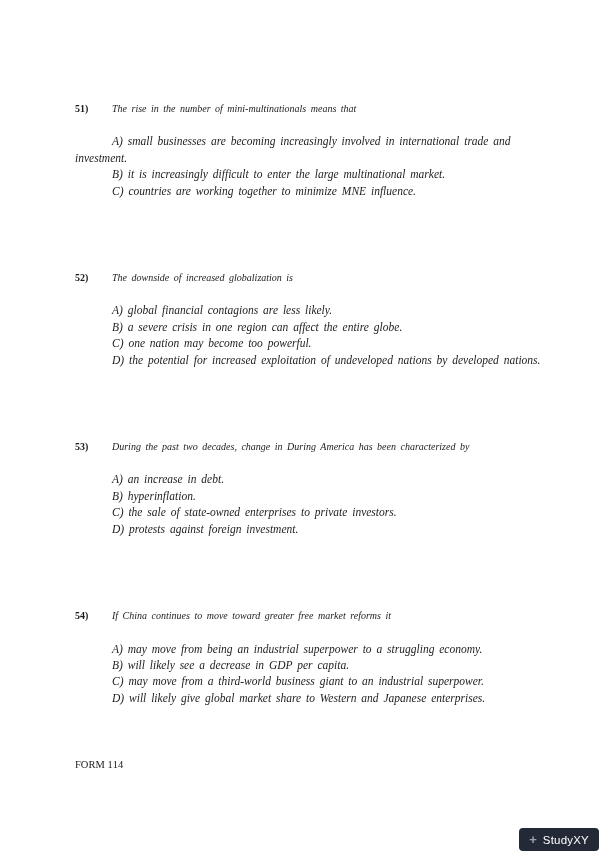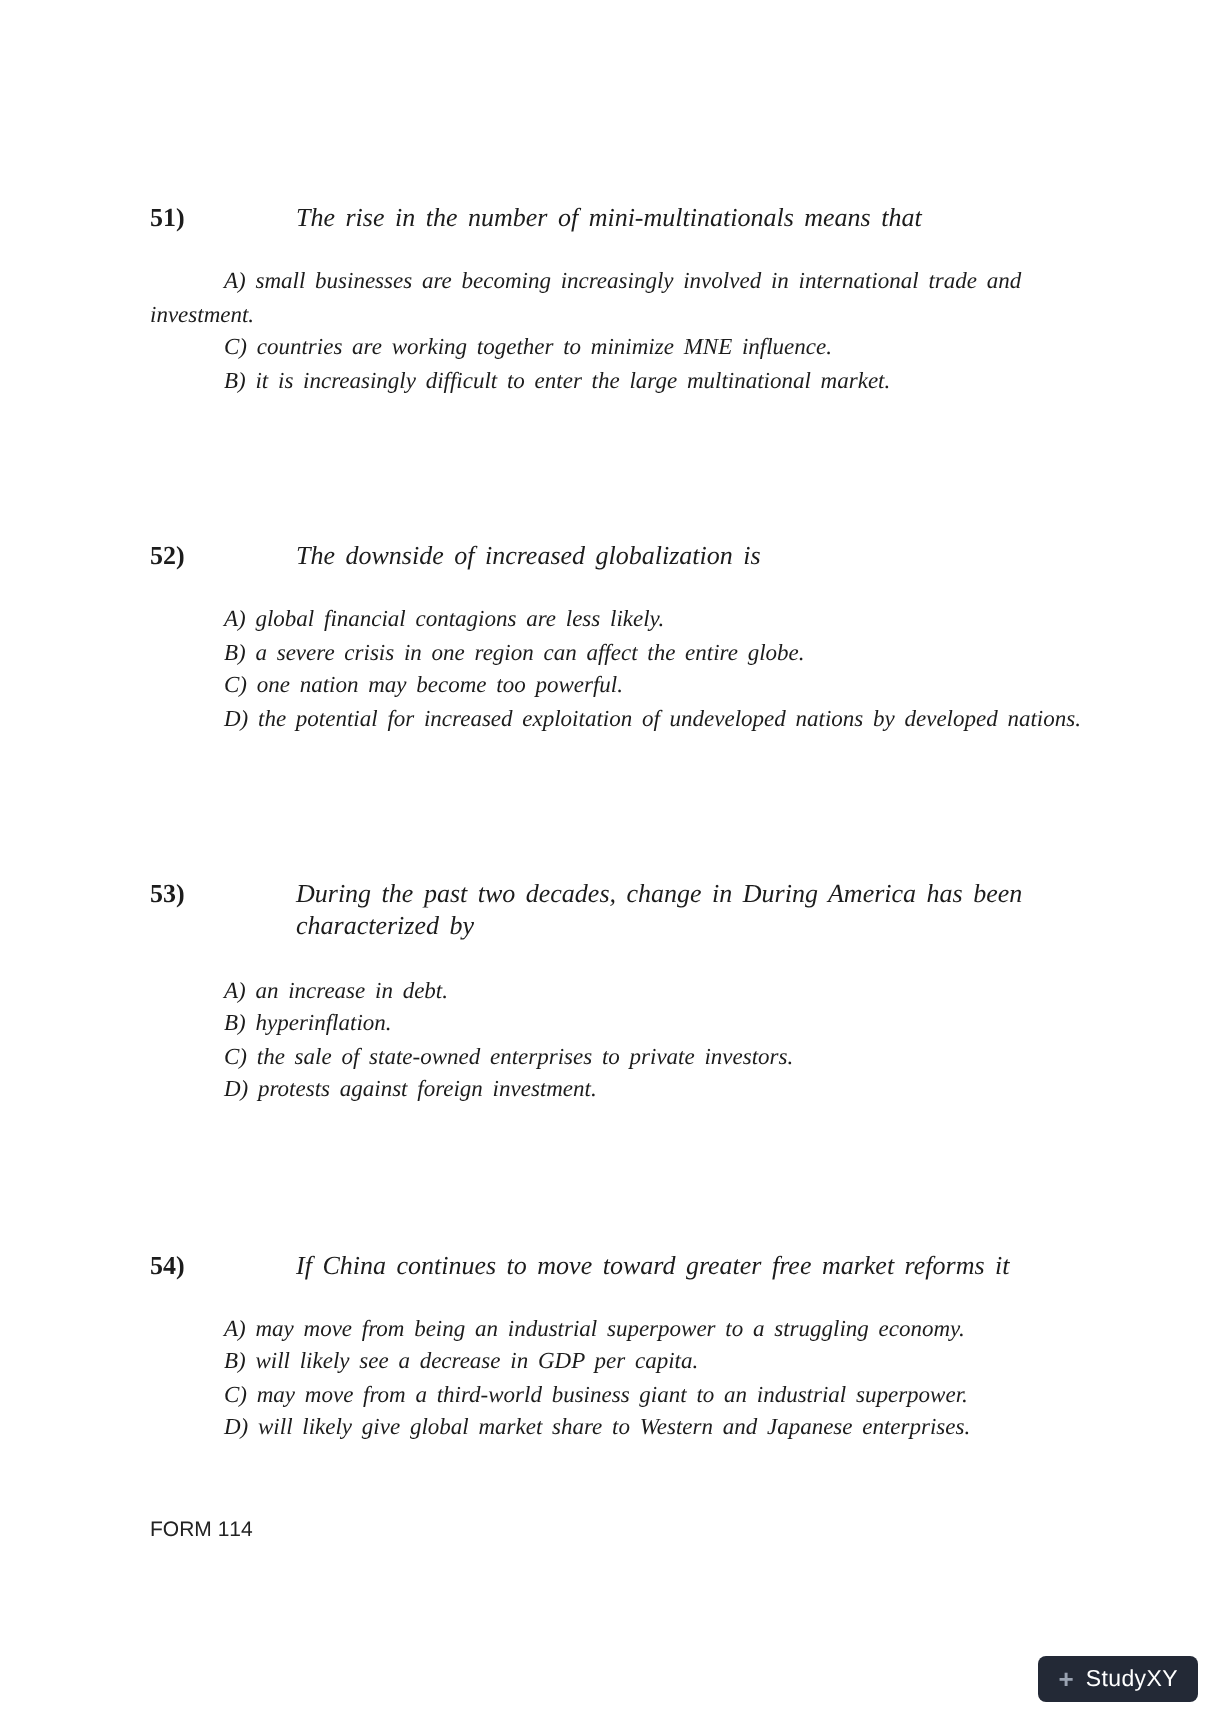--- a/index.html
+++ b/index.html
@@ -14,45 +14,44 @@
   .page { position: absolute; inset: 0; }
   .content {
     position: absolute;
     top: 101px;
     left: 75px;
     right: 47px;
   }
   .question { margin-bottom: 71px; }
   .q-head {
     display: flex;
-    font-size: 13px;
+    font-size: 10px;
     line-height: 16.4px;
     word-spacing: 2px;
-    gap: 36px;
   }
   .q-num {
     flex: 0 0 37px;
     font-weight: bold;
   }
   .q-stem { flex: 1; font-style: italic; }
   .q-options { margin-top: 16px; font-style: italic; }
   .q-option {
     font-size: 11.5px;
     line-height: 16.4px;
     word-spacing: 2px;
     text-indent: 37px;
   }
   .footer {
     position: absolute;
     top: 759px;
     left: 75px;
     right: 80px;
     display: flex;
     justify-content: flex-start;
-    font-family: Liberation Sans, sans-serif;
+    font-family: Liberation Serif, serif;
     font-size: 10.5px;
     color: #222222;
   }
   .brand-badge {
     position: absolute;
     right: 13px;
     bottom: 14px;
     height: 23px;
     display: flex;
     align-items: center;
@@ -79,22 +78,22 @@
 <div class="page">
   <div class="content">
 
     <div class="question">
       <div class="q-head">
         <span class="q-num">51)</span>
         <span class="q-stem">The rise in the number of mini-multinationals means that</span>
       </div>
       <div class="q-options">
         <p class="q-option">A) small businesses are becoming increasingly involved in international trade and investment.</p>
+        <p class="q-option">B) it is increasingly difficult to enter the large multinational market.</p>
         <p class="q-option">C) countries are working together to minimize MNE influence.</p>
-        <p class="q-option">B) it is increasingly difficult to enter the large multinational market.</p>
       </div>
     </div>
 
     <div class="question">
       <div class="q-head">
         <span class="q-num">52)</span>
         <span class="q-stem">The downside of increased globalization is</span>
       </div>
       <div class="q-options">
         <p class="q-option">A) global financial contagions are less likely.</p>

